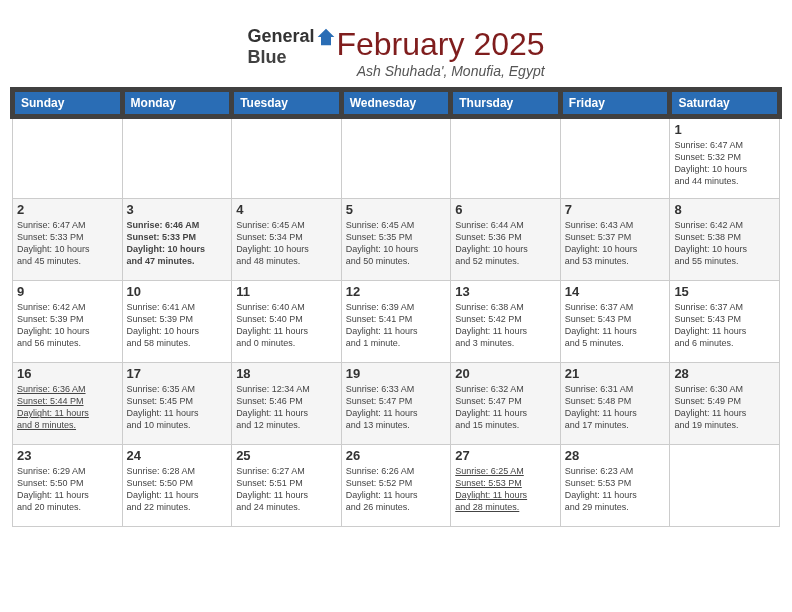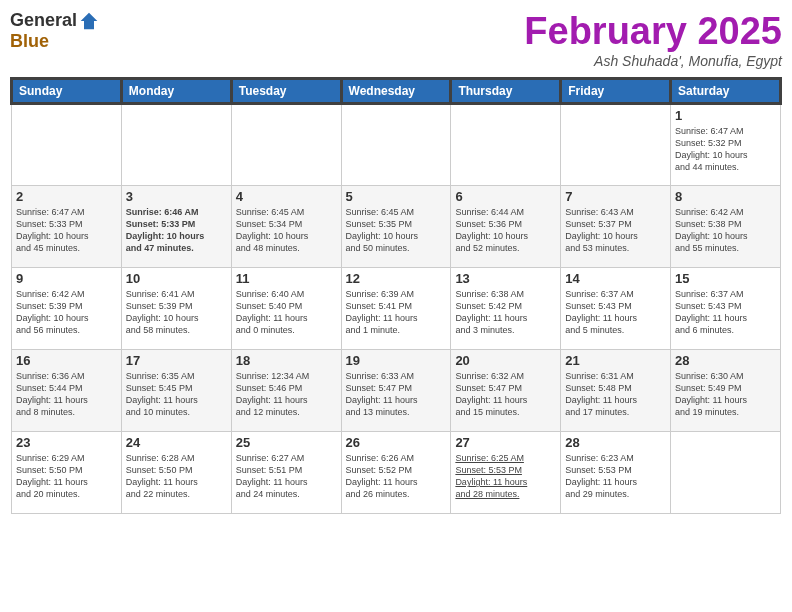--- a/index.html
+++ b/index.html
@@ -1,34 +1,34 @@
 <!DOCTYPE html>
 <html><head>
   <meta charset="utf-8">
   <style>
     * { box-sizing: border-box; margin: 0; padding: 0; }
     body { font-family: Arial, sans-serif; background: #fff; width: 792px; height: 612px; overflow: hidden; }
     
     .page { width: 792px; height: 612px; background: #fff; padding: 10px; }
     
-    .header { display: flex; justify-content: space-between; align-items: flex-start; margin-bottom: 8px; }
+    .header { display: flex; justify-content: center; align-items: flex-start; margin-bottom: 8px; margin-top: 16px; }
     
     .logo { display: flex; flex-direction: column; }
     .logo-text { display: flex; align-items: center; }
     .logo-general { font-size: 18px; font-weight: bold; color: #333; }
-    .logo-blue { font-size: 18px; font-weight: bold; color: #a16207; }
+    .logo-blue { font-size: 18px; font-weight: bold; color: #404040; }
     .logo-icon { width: 20px; height: 20px; margin-left: 2px; }
     
     .title-area { text-align: right; }
-    .month-title { font-size: 38px; color: #a21caf; font-weight: bold; }
+    .month-title { font-size: 32px; color: #7f1d1d; font-weight: normal; }
     .location { font-size: 14px; color: #555; font-style: italic; }
     
     .calendar { width: 100%; border-collapse: collapse; }
     
-    .day-header { background: #2a6db5; color: white; text-align: left; padding: 4px 6px; font-size: 12px; font-weight: bold; border: 3px solid #404040; }
+    .day-header { background: #2a6db5; color: white; text-align: left; padding: 4px 6px; font-size: 12px; font-weight: bold; border: 5px solid #404040; }
     
     .day-cell { border: 1px solid #ccc; vertical-align: top; padding: 3px 4px; width: calc(100%/7); height: 82px; background: #fff; }
     
     .day-cell.empty { background: #f9f9f9; }
     
     .day-num { font-size: 13px; font-weight: bold; color: #333; margin-bottom: 2px; }
     
     .day-info { font-size: 9px; color: #444; line-height: 1.35; }
     
     tr:nth-child(odd) td.day-cell:not(.empty) { background: #fff; }
@@ -185,21 +185,21 @@
             <div class="day-num">15</div>
             <div class="day-info" style="white-space: pre-line;">Sunrise: 6:37 AM
 Sunset: 5:43 PM
 Daylight: 11 hours
 and 6 minutes.</div>
           </td>
         </tr>
         <tr class="row-shaded">
           <td class="day-cell">
             <div class="day-num">16</div>
-            <div class="day-info" style="white-space: pre-line;">Sunrise: 6:36 AM
+            <div class="day-info" style="white-space: pre-line; text-decoration: underline;">Sunrise: 6:36 AM
 Sunset: 5:44 PM
 Daylight: 11 hours
 and 8 minutes.</div>
           </td>
           <td class="day-cell">
             <div class="day-num">17</div>
             <div class="day-info" style="white-space: pre-line;">Sunrise: 6:35 AM
 Sunset: 5:45 PM
 Daylight: 11 hours
 and 10 minutes.</div>

